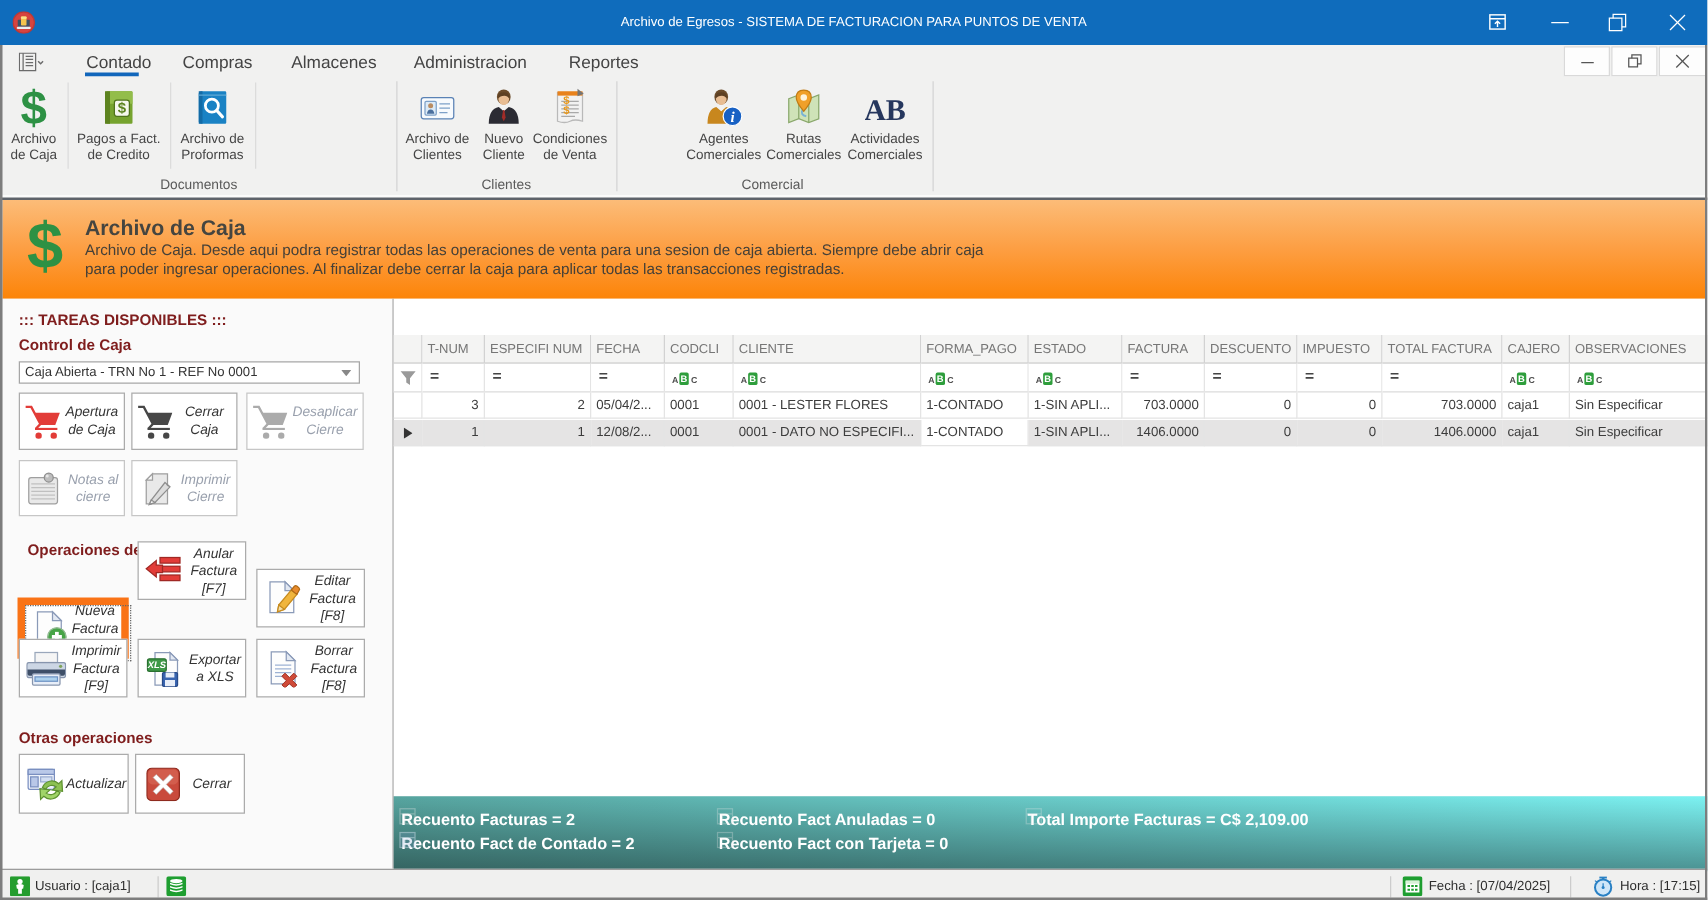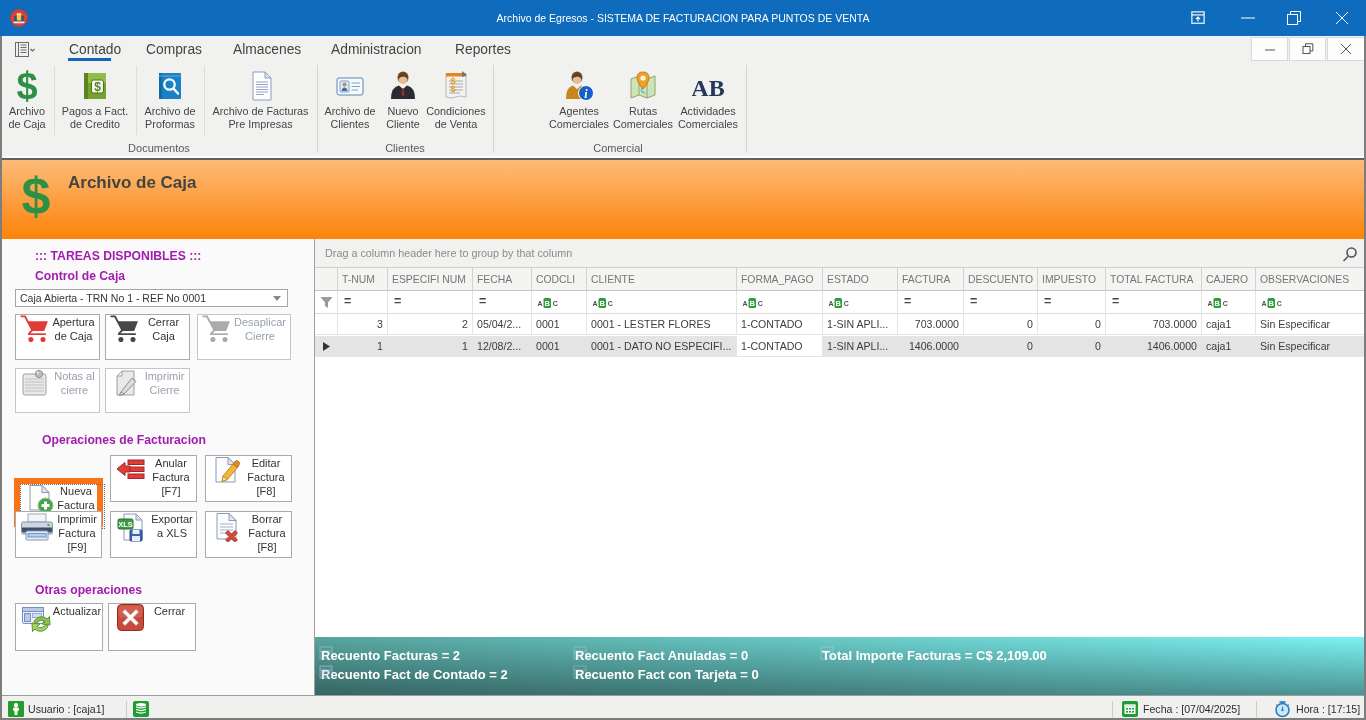--- a/index.html
+++ b/index.html
@@ -25,22 +25,22 @@
 .rglabel { position:absolute; top:79px; font-size:11px; color:#5a5a5a; text-align:center; }
 #ribbon-bottom { position:absolute; left:0; top:156px; width:1366px; height:4px; background:linear-gradient(#fbfbfa 0%, #fbfbfa 45%, #5e636a 55%, #5e636a 100%); }
 
 
 #banner { position:absolute; left:2px; top:160px; width:1362px; height:79px; background:linear-gradient(#fcbc78 0%, #fd9e42 50%, #fc8408 100%); }
 #banner h1 { font-size:17px; color:#454540; font-weight:bold; }
 #banner p { font-size:12.2px; color:#454038; line-height:14.5px; }
 
 
 #leftpanel { position:absolute; left:2px; top:239px; width:313px; height:456px; background:#fafafa; border-right:1px solid #a0a0a0; }
-.sechead { position:absolute; font-weight:bold; font-size:12.2px; color:#a21caf;margin-left:20px; }
-.tbtn { position:absolute; background:#fff; border:1px solid #ababab; display:flex; align-items:flex-start; }
+.sechead { position:absolute; font-weight:bold; font-size:12.2px; color:#7f1d1d; }
+.tbtn { position:absolute; background:#fff; border:1px solid #ababab; display:flex; align-items:center;font-style:italic; }
 .tbtn.dis { border-color:#c6c6c6; }
 .tbtn .lbl { font-size:11px; color:#333; line-height:14px; text-align:center; flex:1; }
 .tbtn.dis .lbl { color:#99a0ad; }
 
 
 #grid { position:absolute; left:315px; top:239px; width:1051px; height:398px; background:#fff; }
 #groupband { position:absolute; left:0; top:0; width:1051px; height:29px; background:#f1f1f0; border-bottom:1px solid #cfcfcf; color:#8b8b8b; font-size:10.8px; line-height:29px; padding-left:10px; }
 .gh { position:absolute; top:29px; height:23px; background:#f4f4f3; color:#767676; font-size:10.4px; line-height:23px; padding-left:4px; border-bottom:1px solid #c6c6c6; border-right:1px solid #d2d2d2; overflow:hidden; white-space:nowrap; }
 .gf { position:absolute; top:52px; height:23px; background:#fff; border-bottom:1px solid #dcdcdc; border-right:1px solid #e4e4e4; }
 .gf.eq::after { content:"="; position:absolute; left:6px; top:3px; font-size:12.5px; font-weight:bold; color:#454545; }
@@ -150,35 +150,20 @@
   </div>
   <div class="rbtn" style="left:136px;width:68px">
     <svg class="ric" viewBox="0 0 32 32">
       <path d="M7 3 Q5 3 5 5 L5 27 Q5 29 7 29 L26 29 Q27 29 27 28 L27 4 Q27 3 26 3 Z" fill="#1a82c4"></path>
       <rect x="5" y="3" width="3" height="26" fill="#136ba6"></rect>
       <line x1="5" y1="6" x2="27" y2="6" stroke="#5fa9d6"></line>
       <circle cx="15.5" cy="14.5" r="5.2" fill="none" stroke="#fff" stroke-width="2.2"></circle>
       <line x1="19.5" y1="18.5" x2="24" y2="23.5" stroke="#fff" stroke-width="2.4" stroke-linecap="round"></line>
     </svg>
     Archivo de<br>Proformas
-  </div>
-  <div class="rbtn" style="left:204px;width:113px">
-    <svg class="ric" viewBox="0 0 32 32">
-      <path d="M8 2 L20 2 L26 8 L26 30 L8 30 Z" fill="#fdfdfe" stroke="#8b9dc1"></path>
-      <path d="M20 2 L20 8 L26 8 Z" fill="#dde4f0" stroke="#8b9dc1"></path>
-      <g stroke="#8fa3c5">
-          <line x1="11" y1="12" x2="23" y2="12"></line>
-          <line x1="11" y1="14.5" x2="23" y2="14.5"></line>
-          <line x1="11" y1="17" x2="23" y2="17"></line>
-          <line x1="11" y1="19.5" x2="23" y2="19.5"></line>
-          <line x1="11" y1="22" x2="23" y2="22"></line>
-          <line x1="11" y1="24.5" x2="19" y2="24.5"></line>
-        </g>
-    </svg>
-    Archivo de Facturas<br>Pre Impresas
   </div>
   <div class="rbtn" style="left:314px;width:72px">
     <svg class="ric" viewBox="0 0 32 32">
       <rect x="3" y="8" width="26" height="17" rx="2" fill="#f7fafd" stroke="#5a82b5"></rect>
       <rect x="6" y="11" width="9" height="11" rx="1" fill="#dceaf6" stroke="#7da0c8"></rect>
       <circle cx="10.5" cy="14.5" r="2" fill="#b98c62"></circle>
       <path d="M7.5 21 Q8 17.5 10.5 17.5 Q13 17.5 13.5 21 Z" fill="#4a6f9e"></path>
       <g stroke="#7da0c8">
           <line x1="17.5" y1="13" x2="26" y2="13"></line>
           <line x1="17.5" y1="16.5" x2="26" y2="16.5"></line>
@@ -248,20 +233,21 @@
   <div class="rglabel" style="left:355px;width:100px">Clientes</div>
   <div class="rglabel" style="left:568px;width:100px">Comercial</div>
 </div>
 <div id="ribbon-bottom"></div>
 
 <div id="banner">
   <svg class="abs" style="left:16px;top:10px" width="36" height="50" viewBox="0 0 36 50">
       <text x="18" y="44" text-anchor="middle" font-size="52" font-weight="bold" fill="#2d9144" font-family="Liberation Sans">$</text>
     </svg>
   <h1 class="abs" style="left:66px;top:13px">Archivo de Caja</h1>
+  <p class="abs" style="left:66px;top:33px;white-space:nowrap">Archivo de Caja. Desde aqui podra registrar todas las operaciones de venta para una sesion de caja abierta. Siempre debe abrir caja<br>para poder ingresar operaciones. Al finalizar debe cerrar la caja para aplicar todas las transacciones registradas.</p>
 </div>
 
 <div id="leftpanel"></div>
 <div class="sechead" style="left:15px;top:249px">::: TAREAS DISPONIBLES :::</div>
 <div class="sechead" style="left:15px;top:269px">Control de Caja</div>
 <div class="abs" style="left:15px;top:289px;width:273px;height:18px;background:#fff;border:1px solid #a6a6a6;font-size:10.5px;color:#333;line-height:16px;padding-left:4px">Caja Abierta - TRN No 1 - REF No 0001
   <svg class="abs" style="right:6px;top:6px" width="8" height="5" viewBox="0 0 8 5">
       <path d="M0 0 L8 0 L4 5 Z" fill="#888"></path>
     </svg>
 </div>
@@ -339,21 +325,21 @@
   <svg style="margin-left:5px" width="30" height="30" viewBox="0 0 30 30">
     <path d="M5 1.5 L17 1.5 L24 8.5 L24 26 L5 26 Z" fill="#fdfdfd" stroke="#8a9ab8"></path>
     <path d="M17 1.5 L17 8.5 L24 8.5 Z" fill="#e2e8f2" stroke="#8a9ab8"></path>
     <circle cx="20.5" cy="21.5" r="7.3" fill="#47a447" stroke="#2d7c2d"></circle>
     <circle cx="20.5" cy="21.5" r="7.3" fill="none" stroke="#fff" stroke-width="1" stroke-opacity="0.5"></circle>
     <rect x="16.5" y="20" width="8" height="3" fill="#fff"></rect>
       <rect x="19" y="17.5" width="3" height="8" fill="#fff"></rect>
   </svg>
   <div class="lbl">Nueva<br>Factura<br>[F6]</div>
 </div>
-<div class="tbtn" style="left:110px;top:455px;width:87px;height:47px">
+<div class="tbtn" style="left:110px;top:433px;width:87px;height:47px">
   <svg style="margin-left:5px" width="30" height="30" viewBox="0 0 30 30">
     <rect x="12" y="4" width="16" height="4.5" fill="#e23c38" stroke="#a02824"></rect>
     <rect x="12" y="11" width="16" height="4.5" fill="#e23c38" stroke="#a02824"></rect>
     <rect x="12" y="18" width="16" height="4.5" fill="#e23c38" stroke="#a02824"></rect>
     <path d="M1 13 L9 6.5 L9 10 L14 10 L14 16 L9 16 L9 19.5 Z" fill="#e23c38" stroke="#a02824"></path>
   </svg>
   <div class="lbl">Anular<br>Factura<br>[F7]</div>
 </div>
 <div class="tbtn" style="left:205px;top:455px;width:87px;height:47px">
   <svg style="margin-left:5px" width="30" height="30" viewBox="0 0 30 30">
@@ -420,26 +406,20 @@
 <div class="tbtn" style="left:108px;top:603px;width:88px;height:48px">
   <svg style="margin-left:8px" width="27" height="27" viewBox="0 0 27 27">
     <rect x="0.5" y="0.5" width="26" height="26" rx="4" fill="#c94a3c" stroke="#8e2a1e"></rect>
     <rect x="1.5" y="1.5" width="24" height="12" rx="3.5" fill="#d96a58" opacity="0.6"></rect>
     <path d="M8 5.5 L13.5 11 L19 5.5 L21.5 8 L16 13.5 L21.5 19 L19 21.5 L13.5 16 L8 21.5 L5.5 19 L11 13.5 L5.5 8 Z" fill="#fff" stroke="#b9b9b9" stroke-width="0.5"></path>
   </svg>
   <div class="lbl">Cerrar</div>
 </div>
 
 <div id="grid">
-  <div id="groupband">Drag a column header here to group by that column
-    <svg class="abs" style="right:8px;top:7px" width="16" height="16" viewBox="0 0 16 16" fill="none" stroke="#555" stroke-width="1.6">
-      <circle cx="9.5" cy="6.5" r="4.5"></circle>
-        <line x1="6" y1="10.5" x2="1.5" y2="15"></line>
-    </svg>
-  </div>
   <div class="gh" style="left:0;width:23px"></div>
   <div class="gh" style="left:23px;width:50px">T-NUM</div>
   <div class="gh" style="left:73px;width:85px">ESPECIFI NUM</div>
   <div class="gh" style="left:158px;width:59px">FECHA</div>
   <div class="gh" style="left:217px;width:55px">CODCLI</div>
   <div class="gh" style="left:272px;width:150px">CLIENTE</div>
   <div class="gh" style="left:422px;width:86px">FORMA_PAGO</div>
   <div class="gh" style="left:508px;width:75px">ESTADO</div>
   <div class="gh" style="left:583px;width:66px">FACTURA</div>
   <div class="gh" style="left:649px;width:74px">DESCUENTO</div>

